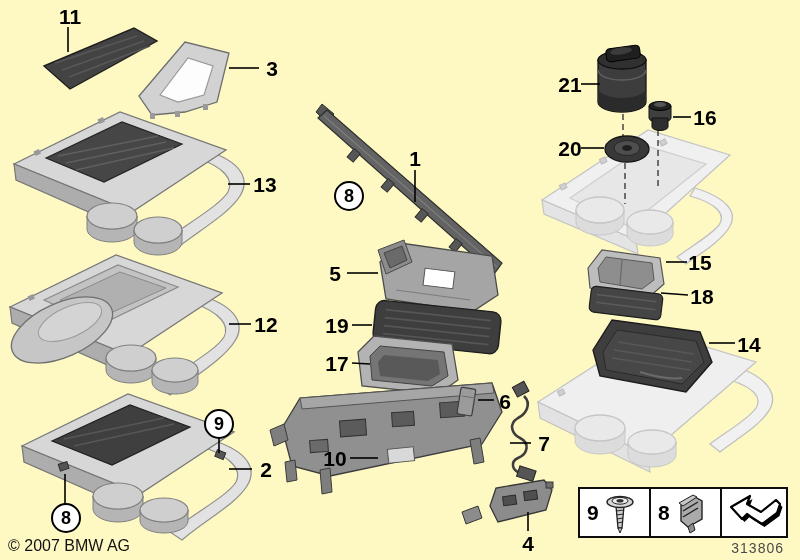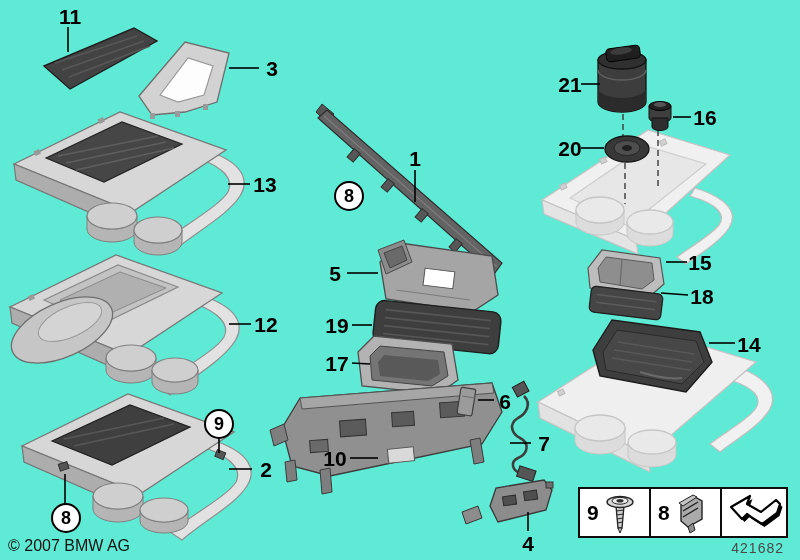--- a/index.html
+++ b/index.html
@@ -1,17 +1,17 @@
 <!DOCTYPE html>
 <html><head>
 <meta charset="utf-8">
 <style>
   html,body{margin:0;padding:0;background:#fff;}
   .stage{
-    position:relative;width:800px;height:560px;background:#5eead4;overflow:hidden;
+    position:relative;width:800px;height:560px;background:#fef9c3;overflow:hidden;
     font-family:"Liberation Sans", sans-serif;
   }
   .stage svg text{
     font-family:"Liberation Sans", sans-serif;
     font-weight:bold;fill:#000;
   }
   .callout-label{font-size:21px;}
   .callout-label-circled{font-size:18px;}
   .legend{
     position:absolute;left:578px;top:487px;width:210px;height:51px;
@@ -367,15 +367,15 @@
   </div>
   <div class="cell c3">
     <svg width="60" height="40" viewBox="0 0 60 40">
       <path d="M9.5,17 L28.5,6 L25.5,14 L39.5,22 L54.5,10 L58.5,14 L55.5,23 L40.5,34 L29.5,27 L25.5,24 L20.5,29 Z" fill="#000"></path>
       <path d="M7,14 L26,3 L23,11 L37,19 L52,7 L56,11 L53,20 L38,31 L27,24 L23,21 L18,26 Z" fill="#fff" stroke="#000" stroke-width="2.2" stroke-linejoin="round"></path>
     </svg>
   </div>
 </div>
 
 <div class="copyright">© 2007 BMW AG</div>
-<div class="diagram-number">421682</div>
+<div class="diagram-number">313806</div>
 
 </div>
 
 </body></html>

